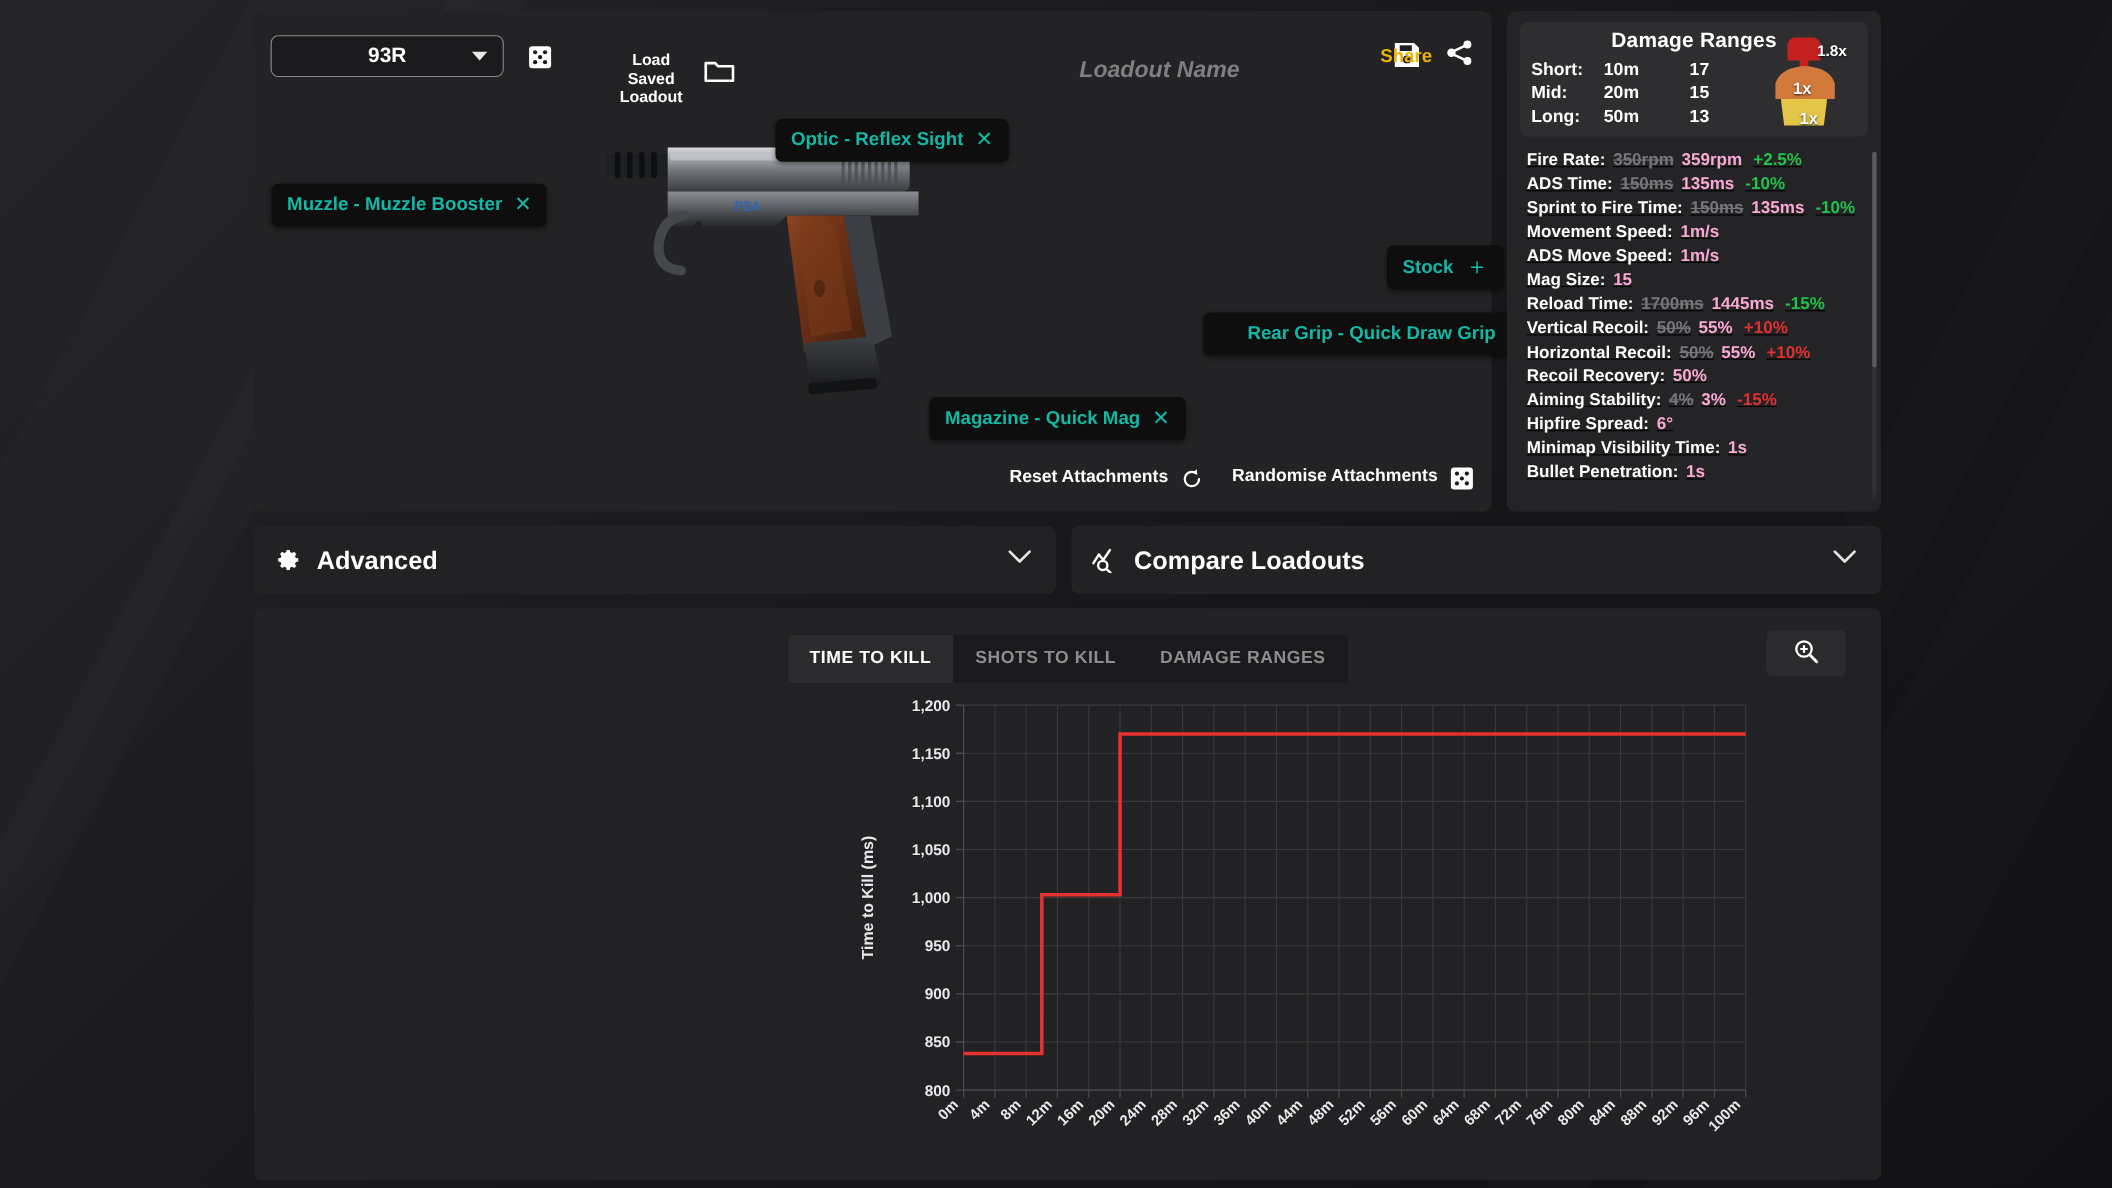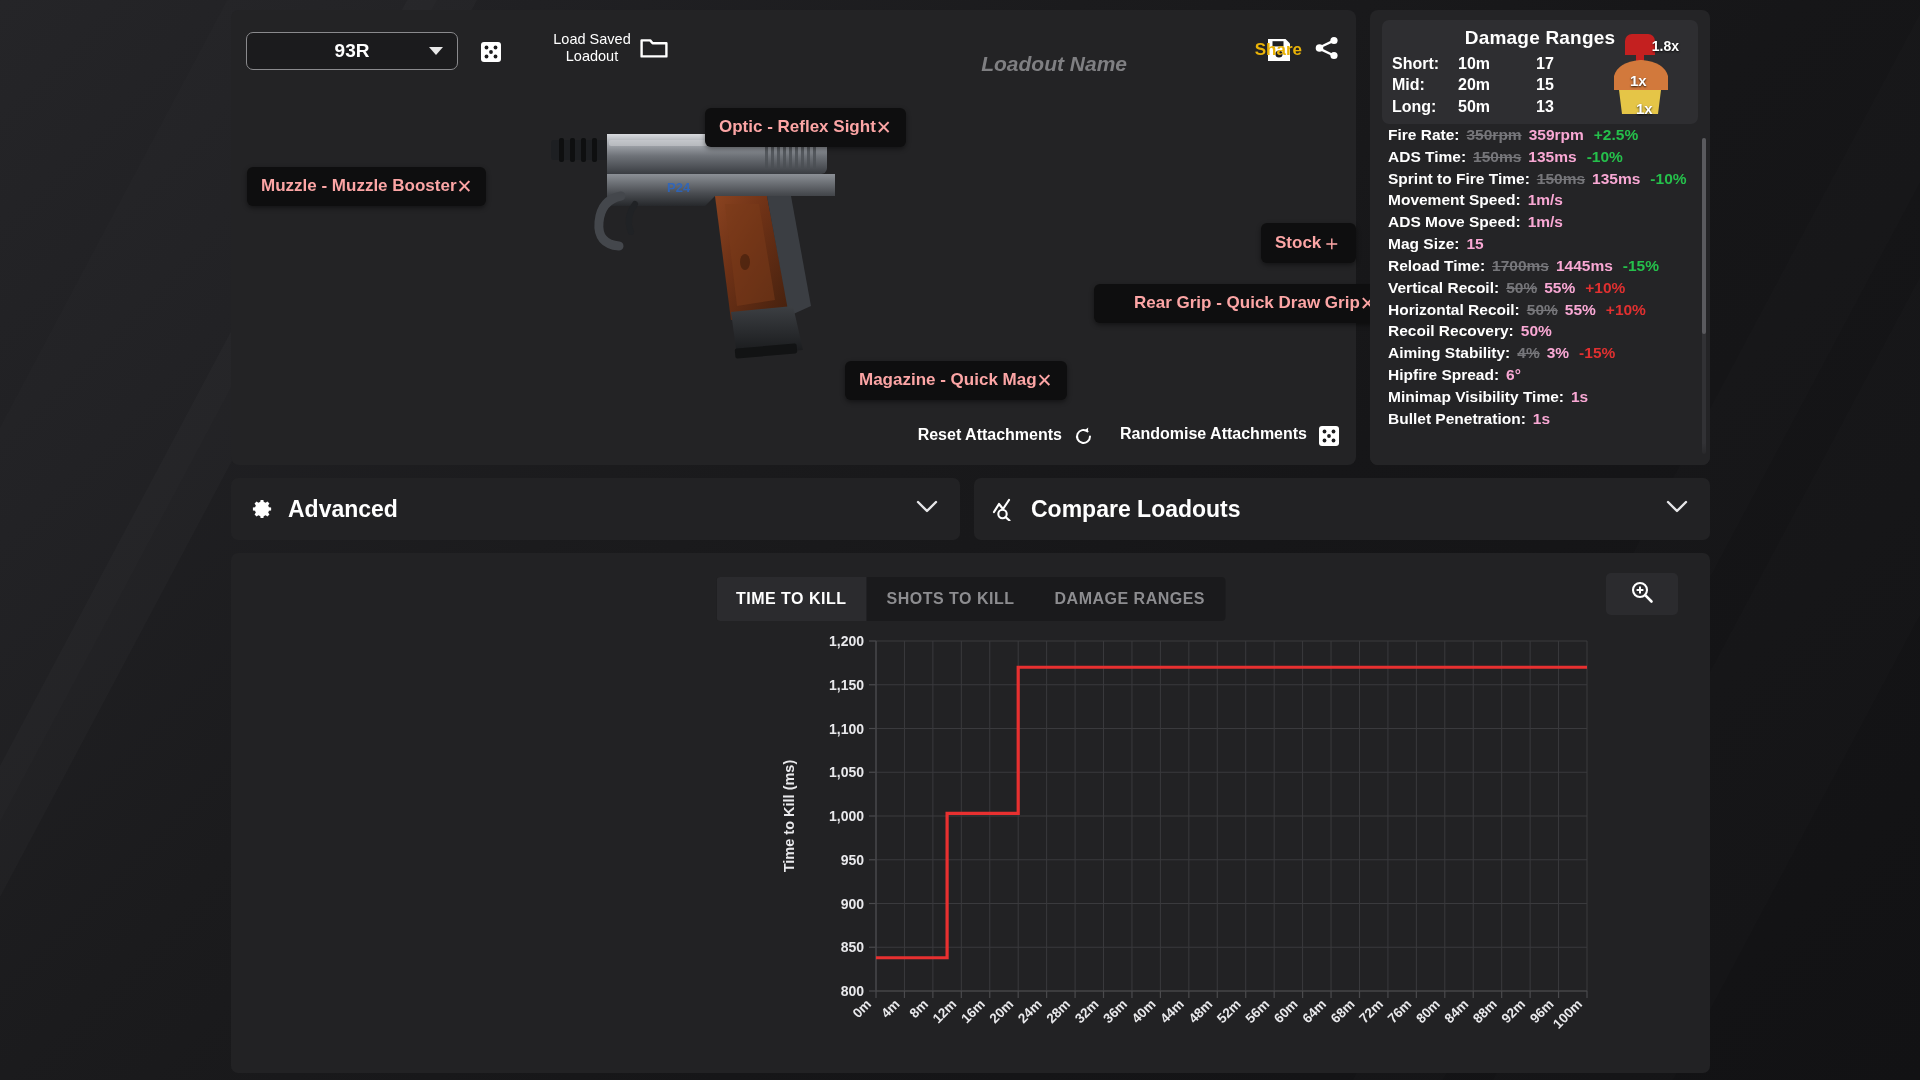--- a/index.html
+++ b/index.html
@@ -48,21 +48,21 @@
   .weapon-select .caret {
     position:absolute; right:14px; top:50%; transform:translateY(-50%);
     width:0; height:0; border-left:7px solid transparent; border-right:7px solid transparent;
     border-top:8px solid #e8e8e8;
   }
 
   .dice-btn { position:absolute; left:249px; top:31px; width:22px; height:22px; cursor:pointer; }
   .dice-btn svg { display:block; }
 
   .load-saved { position:absolute; left:322px; top:21px; display:flex; align-items:center; gap:9px; cursor:pointer; }
-  .load-saved .ls-text { color:#fff; font-size:14.5px; font-weight:400; line-height:1.18; text-align:center; width:78px;}
+  .load-saved .ls-text { color:#fff; font-size:14.5px; font-weight:700; line-height:1.18; text-align:center; width:78px;margin-top:16px;}
   .folder-icon { width:28px; height:22px; }
 
   .loadout-name {
     position:absolute; left:596px; top:26px; width:300px;
     background:transparent; border:none; outline:none;
     color:#fff; font-size:21px; font-style:italic; font-weight:700;
     text-align:right; font-family:"Liberation Sans", sans-serif;margin-top:16px;
   }
   .loadout-name::placeholder { color:#7f7f82; font-style:italic; font-weight:700; opacity:1; }
 
@@ -72,24 +72,24 @@
   .share-btn .sh-text { color:#eab308; font-size:17px; font-weight:700; }
 
   
   .weapon-stage { position:absolute; left:0; top:60px; right:0; bottom:58px; }
   .weapon-img { position:absolute; left:318px; top:30px; width:390px; height:260px; }
 
   .att-tag {
     position:absolute;
     background:#0e0e0f;
     border-radius:6px;
-    color:#fca5a5;
+    color:#14b8a6;
     font-size:17px; font-weight:700;
     padding:9px 14px 10px 14px;
-    display:flex; align-items:center; 
+    display:flex; align-items:center; gap:11px;
     white-space:nowrap;
     cursor:pointer;
     box-shadow:0 2px 5px rgba(0,0,0,.45);
     justify-content:space-between;
   }
   .att-tag .xg { font-size:19px; font-weight:400; line-height:1; }
   .att-tag .plus { font-size:21px; font-weight:400; line-height:1; }
   .tag-muzzle  { left:16px;  top:97px; }
   .tag-optic   { left:474px; top:38px; }
   .tag-stock   { left:1030px; top:153px; }
@@ -122,21 +122,21 @@
   .dmg-row .lab { width:66px; }
   .dmg-row .dist { width:78px; }
   .dmg-row .val { width:40px; text-align:left; }
 
   .hitbox { position:absolute; right:18px; top:12px; width:78px; height:86px; }
   .hb-label { position:absolute; color:#fff; font-weight:700; text-shadow:0 1px 2px rgba(0,0,0,.8); }
   .hb-head { font-size:14px; right:1px; top:6px; }
   .hb-body { font-size:15px; left:28px; top:40px; }
   .hb-legs { font-size:15px; left:34px; top:68px; }
 
-  .stat-list { position:relative; }
+  .stat-list { margin-top:11px; position:relative;text-decoration:underline; }
   .stat-line { display:flex; align-items:baseline; gap:7px; color:#fff; font-size:15.5px; font-weight:700; line-height:1.28; padding:1px 0 1px 6px; white-space:nowrap; }
   .stat-line .name { font-weight:700; }
   .stat-line .old { color:#76767a; text-decoration:line-through; font-weight:700; }
   .stat-line .new { color:#f9a8d4; font-weight:700; }
   .stat-line .delta { font-weight:700; margin-left:3px; }
   .delta.up { color:#25c04b; }
   .delta.down { color:#e03030; }
 
   .stats-scrollbar { position:absolute; right:4px; top:128px; width:4px; height:316px; background:#323235; border-radius:2px; }
   .stats-scrollbar i { display:block; width:4px; height:196px; background:#5a5a5e; border-radius:2px; }

